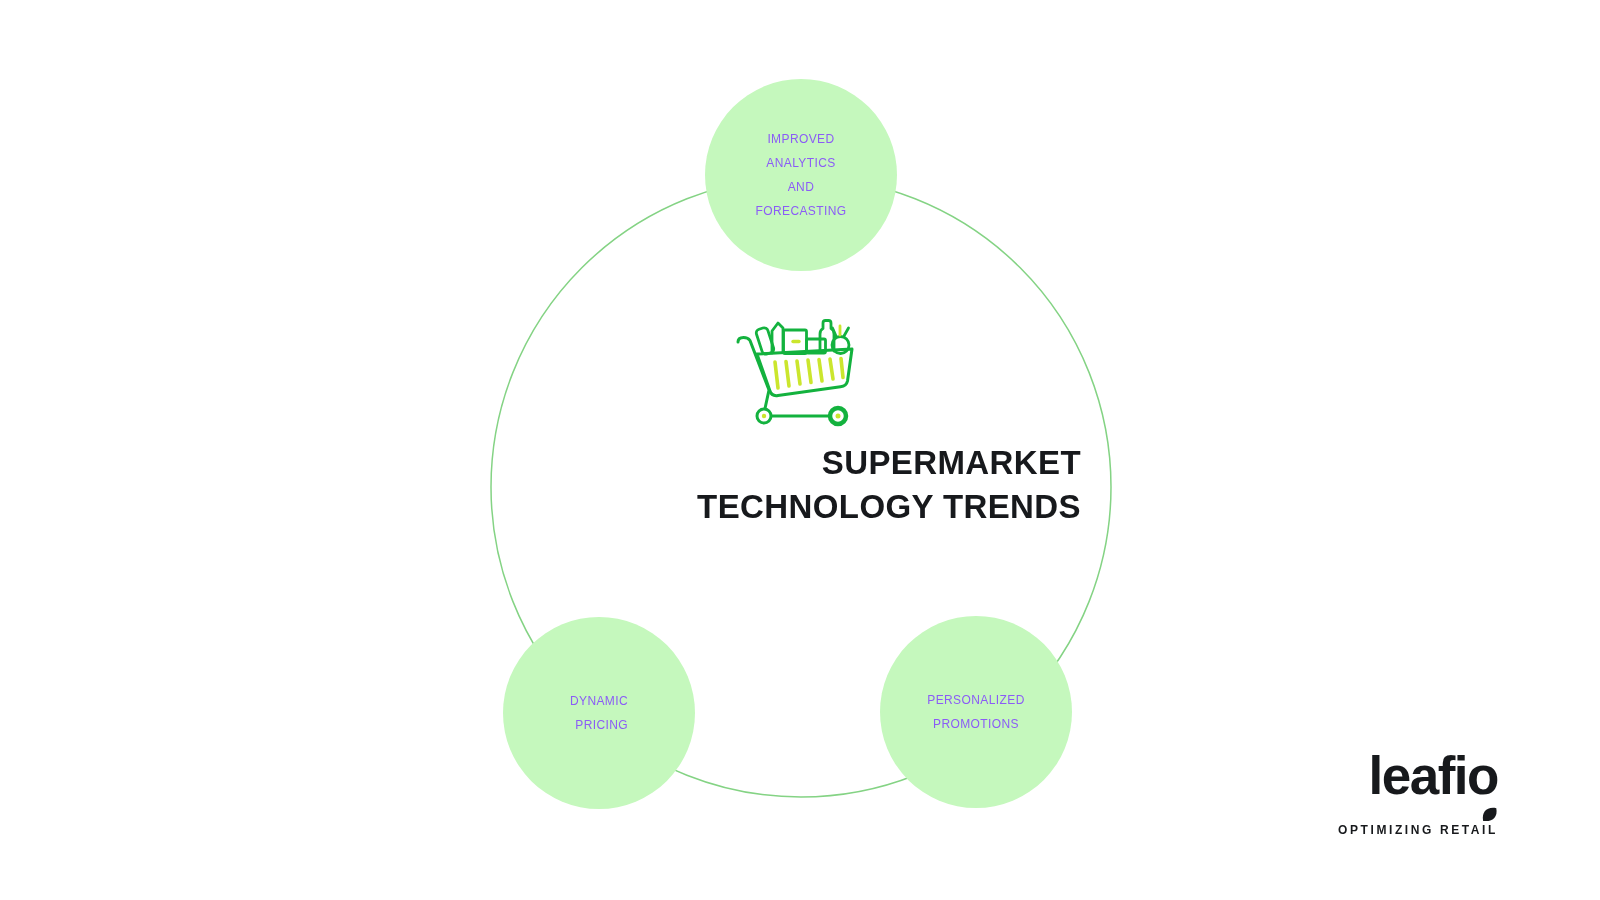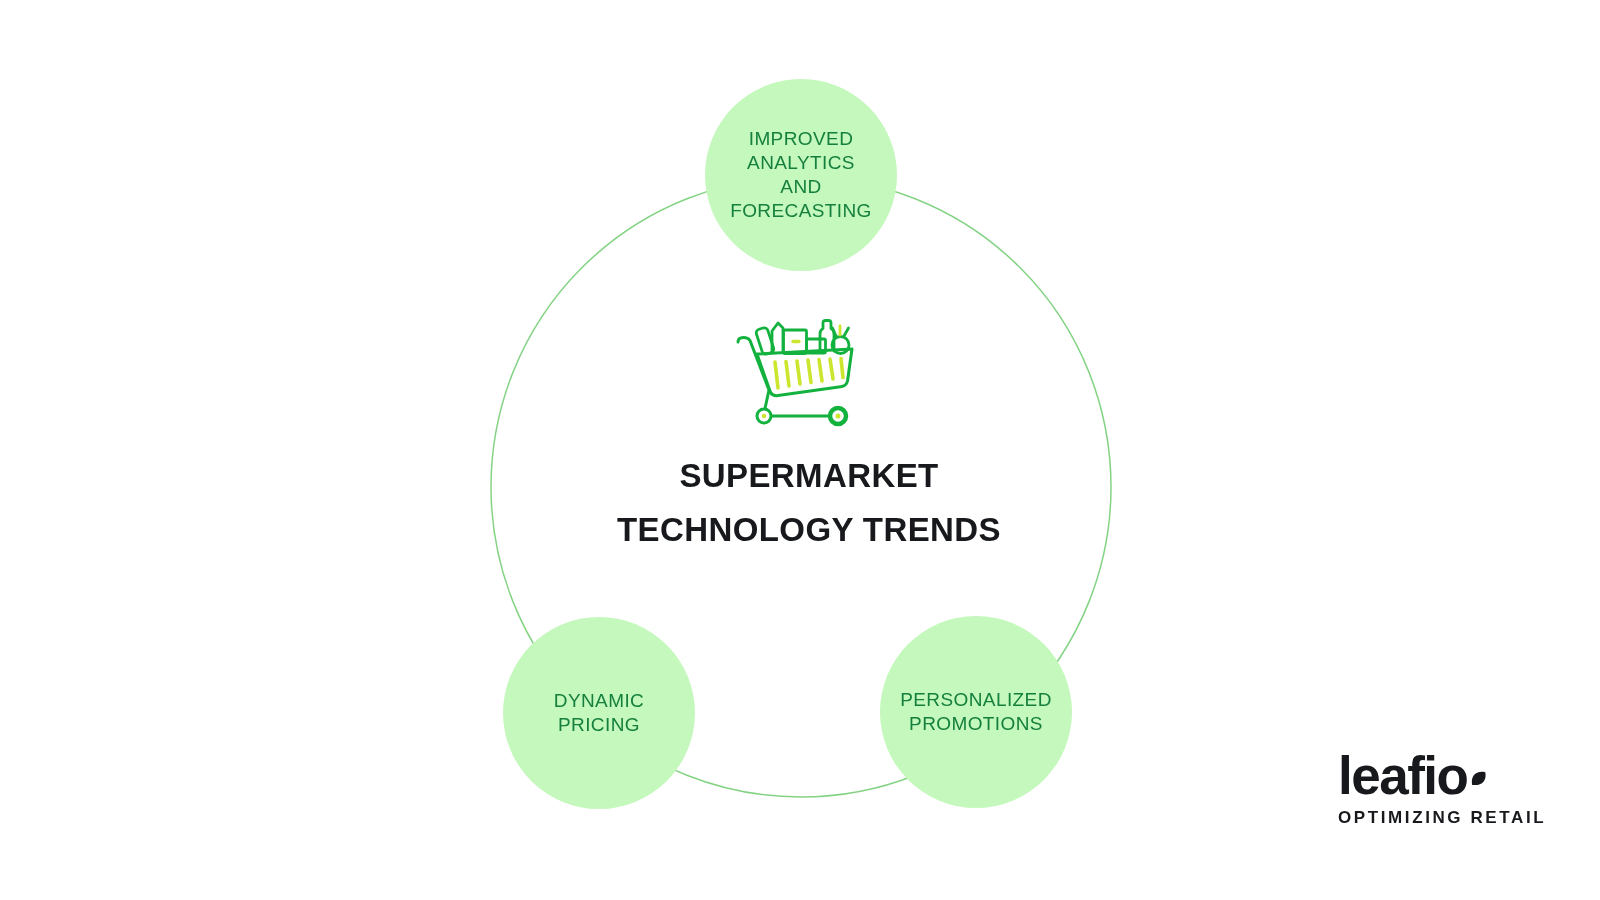--- a/index.html
+++ b/index.html
@@ -7,43 +7,43 @@
     position:relative;width:1600px;height:900px;background:#ffffff;
     overflow:hidden;font-family:"Liberation Sans","DejaVu Sans",sans-serif;
   }
   .ring-svg{position:absolute;left:0;top:0;}
   .bubble{
     position:absolute;width:192px;height:192px;border-radius:50%;
     background:#c5f8bd;display:flex;align-items:center;justify-content:center;
     text-align:center;
   }
   .bubble span{
-    white-space:pre-line;font-size:19px;line-height:24px;font-weight:500;
-    letter-spacing:0.4px;color:#15803d;
+    white-space:pre-line;font-size:12px;line-height:24px;font-weight:500;
+    letter-spacing:0.4px;color:#8b5cf6;
   }
   .bubble.b-top{left:705px;top:79px;}
   .bubble.b-left{left:398px;top:322px;}
   .bubble.b-right{left:1009px;top:321px;}
-  .bubble.b-bleft{left:503px;top:617px;}
+  .bubble.b-bleft{left:503px;top:617px;text-align:right;}
   .bubble.b-bright{left:880px;top:616px;}
   .cart{position:absolute;left:735px;top:304px;}
   .title{
     position:absolute;left:521px;top:441px;width:560px;
-    text-align:center;white-space:pre-line;
-    font-size:33px;line-height:54px;font-weight:700;letter-spacing:0.4px;
-    color:#17191c;margin:8px;
+    text-align:right;white-space:pre-line;
+    font-size:33px;line-height:44px;font-weight:700;letter-spacing:0.4px;
+    color:#17191c;margin:0;
   }
   .logo{position:absolute;left:1338px;top:750px;color:#17191c;}
-  .logo-row{display:flex;align-items:center;}
+  .logo-row{display:flex;align-items:flex-end;flex-direction:column;}
   .wordmark{
     font-size:53px;line-height:52px;font-weight:700;letter-spacing:-1.5px;
   }
   .leaf{margin-left:3px;margin-top:4px;}
   .tagline{
-    margin-top:6px;font-size:17px;font-weight:700;letter-spacing:2.6px;
+    font-size:12px;font-weight:700;letter-spacing:2.6px;
     white-space:nowrap;
   }
 </style>
 </head>
 <body>
 
 <div class="stage">
 
   <svg class="ring-svg" width="1600" height="900" viewBox="0 0 1600 900" aria-hidden="true">
     <circle cx="801" cy="487" r="310" fill="none" stroke="#84d384" stroke-width="1.5"></circle>

